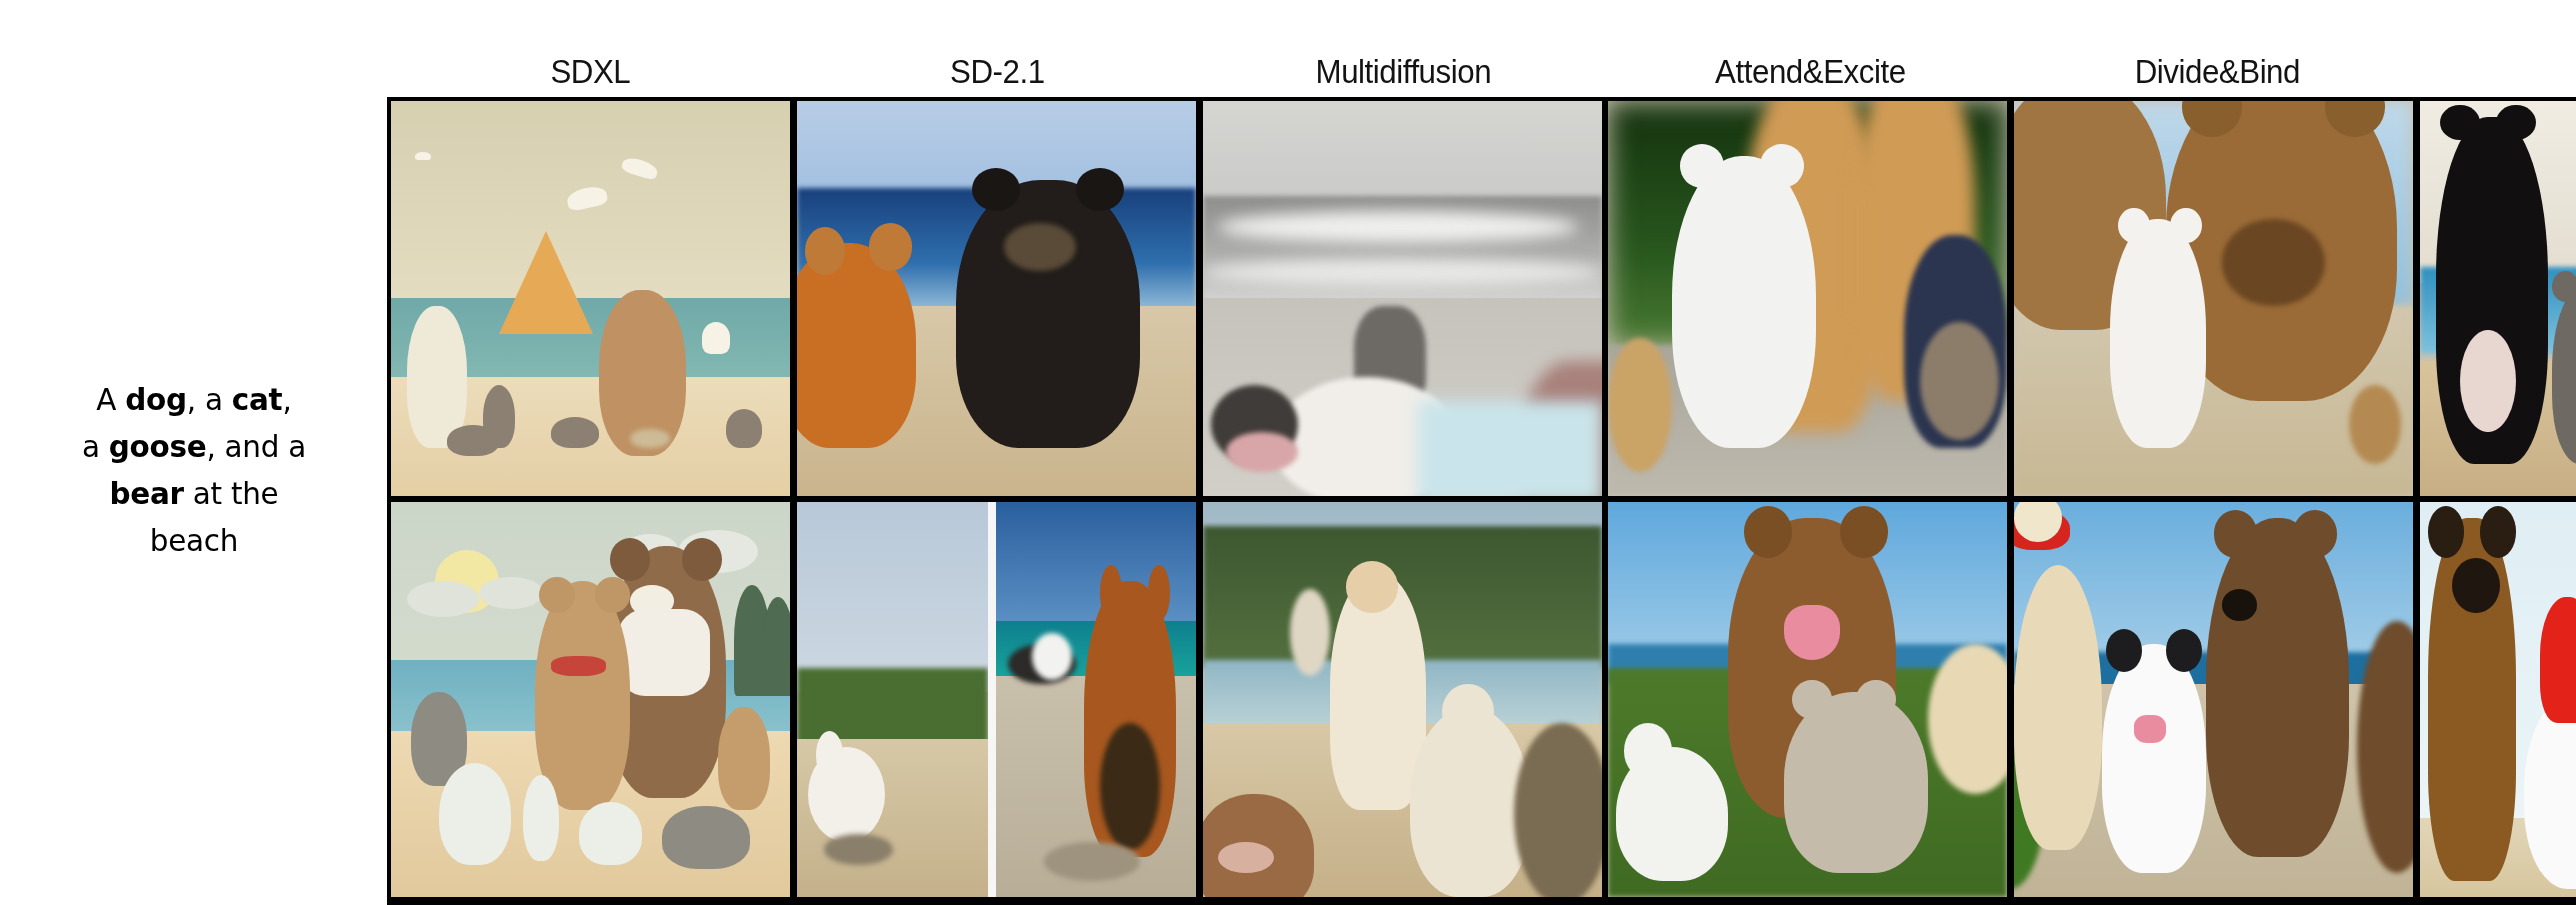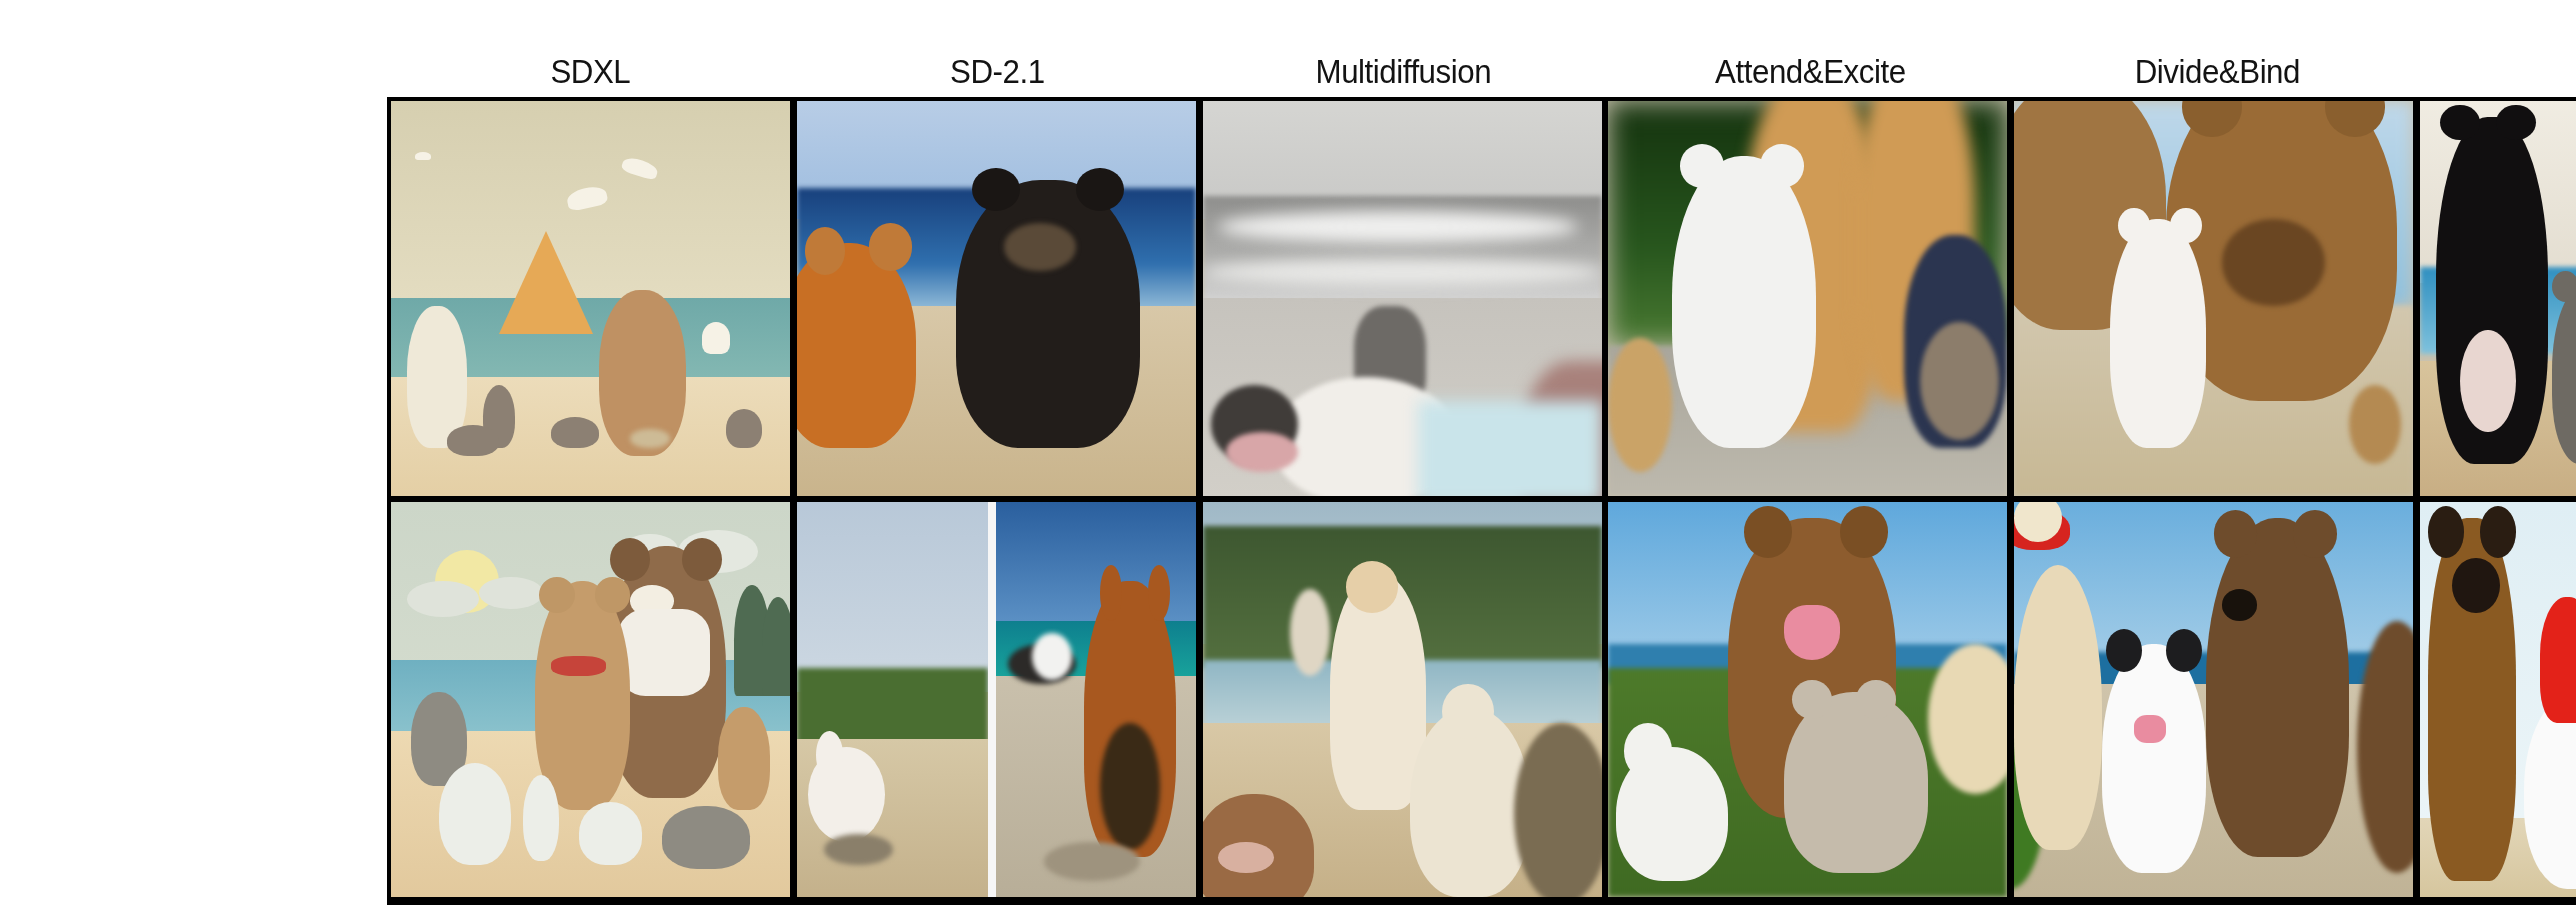--- a/index.html
+++ b/index.html
@@ -214,20 +214,28 @@
 
   <div class="header-row">
     <div class="col-header">SDXL</div>
     <div class="col-header">SD-2.1</div>
     <div class="col-header">Multidiffusion</div>
     <div class="col-header">Attend&amp;Excite</div>
     <div class="col-header">Divide&amp;Bind</div>
     <div class="col-header is-bold">Ours</div>
   </div>
 
+  <div class="prompt-cell">
+    <div class="prompt-text">
+      <span>A </span><b>dog</b><span>, a </span><b>cat</b><span>,</span><br>
+      <span>a </span><b>goose</b><span>, and a</span><br>
+      <b>bear</b><span> at the</span><br>
+      <span>beach</span>
+    </div>
+  </div>
 
   <div class="grid">
 
     <div class="cell c1r1">
       <div class="scene">
         <div class="sky"></div>
           <div class="sea"></div>
           <div class="sand"></div>
         <div class="cloud" style="left:10%;top:16%;width:16%;height:12%;"></div>
         <div class="cloud" style="left:20%;top:20%;width:10%;height:8%;"></div>

